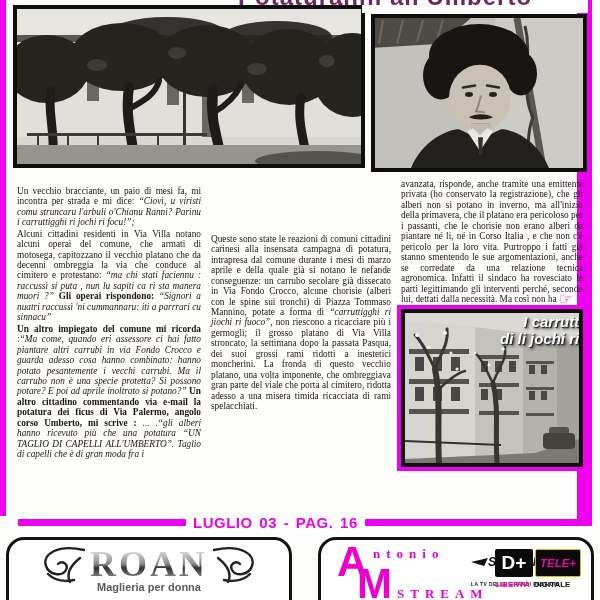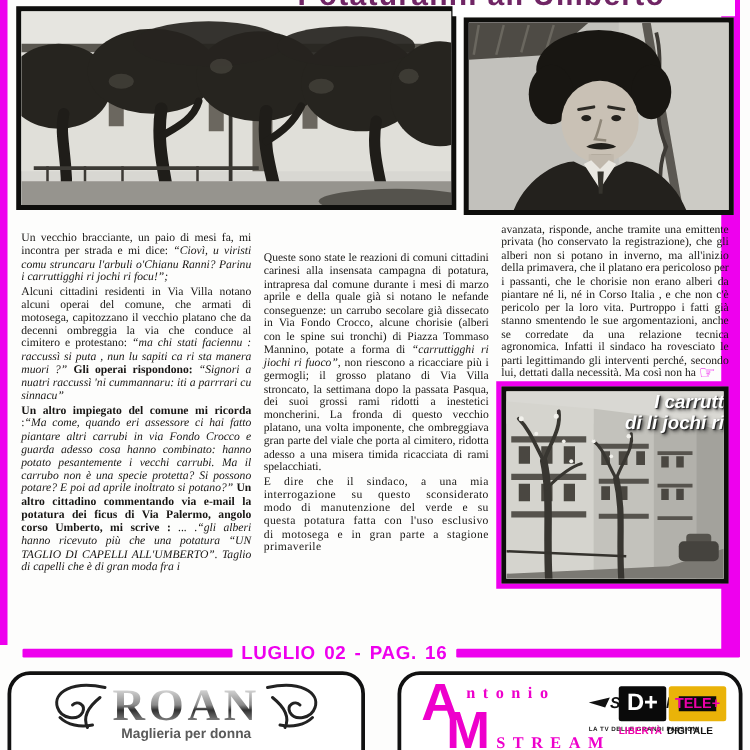--- a/index.html
+++ b/index.html
@@ -78,22 +78,22 @@
   .swoosh{width:0;height:0;border-top:4px solid transparent;border-bottom:4px solid transparent;
           border-right:15px solid #111;transform:skewX(-25deg);margin-right:2px;}
   .stream-name{font-style:italic;font-weight:bold;font-size:12.5px;letter-spacing:0.5px;}
   .stream-tv{display:block;margin:-2px 0 0 36px;font-style:italic;font-weight:bold;font-size:10px;}
   .stream-tag{margin-top:3px;font-size:5px;letter-spacing:0.4px;color:#222;font-weight:bold;white-space:nowrap;}
 
   .dblock{position:absolute;right:8px;top:9px;width:88px;font-family:"Liberation Sans",sans-serif;}
   .drow{display:flex;gap:2px;}
   .dplus{width:38px;height:28px;background:#0a0a0a;color:#fff;font-weight:bold;font-size:19px;
          display:flex;align-items:center;justify-content:center;border-radius:2px;}
-  .teleplus{width:46px;height:28px;background:#0a0a0a;color:#ee00aa;border:8px solid #eab308;
-            box-sizing:border-box;font-weight:bold;font-size:11.5px;
+  .teleplus{width:46px;height:28px;background:#0a0a0a;color:#ee00aa;border:1px solid #eab308;
+            box-sizing:border-box;font-style:italic;font-weight:bold;font-size:11.5px;
             display:flex;align-items:center;justify-content:center;border-radius:2px;}
   .dtag{margin-top:3px;display:flex;gap:4px;justify-content:flex-start;font-size:8px;font-weight:bold;}
   .lib{color:#ee00aa;}
   .dig{color:#111;}
 </style>
 </head>
 <body>
 
 <div class="page">
 
@@ -195,21 +195,20 @@
   <div class="cols">
 
     <div class="col col1">
       <p><span class="n">Un vecchio bracciante, un paio di mesi fa, mi incontra per strada e mi dice: </span><span class="q">“Ciovì, u viristi comu struncaru l'arbuli o'Chianu Ranni? Parinu i carruttigghi ri jochi ri focu!”;</span></p>
       <p><span class="n">Alcuni cittadini residenti in Via Villa notano alcuni operai del comune, che armati di motosega, capitozzano il vecchio platano che da decenni ombreggia la via che conduce al cimitero e protestano: </span><span class="q">“ma chi stati faciennu : raccussì si puta , nun lu sapiti ca ri sta manera muori ?”</span><span class="b"> Gli operai rispondono: </span><span class="q">“Signori a nuatri raccussì 'ni cummannaru: iti a parrrari cu sinnacu”</span></p>
       <p><span class="b">Un altro impiegato del comune mi ricorda </span><span class="n">:</span><span class="q">“Ma come, quando eri assessore ci hai fatto piantare altri carrubi in via Fondo Crocco e guarda adesso cosa hanno combinato: hanno potato pesantemente i vecchi carrubi. Ma il carrubo non è una specie protetta? Si possono potare? E poi ad aprile inoltrato si potano?”</span><span class="b"> Un altro cittadino commentando via e-mail la potatura dei ficus di Via Palermo, angolo corso Umberto, mi scrive : </span><span class="q">... .“gli alberi hanno ricevuto più che una potatura “UN TAGLIO DI CAPELLI ALL'UMBERTO”. Taglio di capelli che è di gran moda fra i</span></p>
     </div>
 
     <div class="col col2">
       <p><span class="n">Queste sono state le reazioni di comuni cittadini carinesi alla insensata campagna di potatura, intrapresa dal comune durante i mesi di marzo aprile e della quale già si notano le nefande conseguenze: un carrubo secolare già dissecato in Via Fondo Crocco, alcune chorisie (alberi con le spine sui tronchi) di Piazza Tommaso Mannino, potate a forma di </span><span class="q">“carruttigghi ri jiochi ri fuoco”</span><span class="n">, non riescono a ricacciare più i germogli; il grosso platano di Via Villa stroncato, la settimana dopo la passata Pasqua, dei suoi grossi rami ridotti a inestetici moncherini. La fronda di questo vecchio platano, una volta imponente, che ombreggiava gran parte del viale che porta al cimitero, ridotta adesso a una misera timida ricacciata di rami spelacchiati.</span></p>
-      <p class="spread"><span class="n">E dire che il sindaco, a una mia interrogazione su questo sconsiderato modo di manutenzione del verde e su questa potatura fatta con l'uso esclusivo di motosega e in gran parte a stagione primaverile</span></p>
     </div>
 
     <div class="col col3">
       <p><span class="n">avanzata, risponde, anche tramite una emittente privata (ho conservato la registrazione), che gli alberi non si potano in inverno, ma all'inizio della primavera, che il platano era pericoloso per i passanti, che le chorisie non erano alberi da piantare né li, né in Corso Italia , e che non c'è pericolo per la loro vita. Purtroppo i fatti già stanno smentendo le sue argomentazioni, anche se corredate da una relazione tecnica agronomica. Infatti il sindaco ha rovesciato le parti legittimando gli interventi perché, secondo lui, dettati dalla necessità. Ma così non ha </span><span class="finger">☞</span></p>
 
       <figure class="street-photo">
         <svg viewBox="0 0 174 150" preserveAspectRatio="none">
           <rect width="174" height="150" fill="#cac9c4"></rect>
           <rect width="174" height="26" fill="#d9d8d3"></rect>
           <polygon points="0,8 70,14 70,150 0,150" fill="#d5d4ce"></polygon>
@@ -271,21 +270,21 @@
         <div class="ovl">
           <div>I carruttigghi</div>
           <div>di li jochi ri focu</div>
         </div>
       </figure>
     </div>
   </div>
 
   <div class="footer">
     <div class="fbar fbar-left"></div>
-    <div class="ftext">LUGLIO 02 - PAG. 16</div>
+    <div class="ftext">LUGLIO 03 - PAG. 16</div>
     <div class="fbar fbar-right"></div>
   </div>
 
   <div class="ads">
 
     <div class="ad ad-roan">
       <div class="roan-row">
         <svg class="curl" viewBox="0 0 46 40">
           <g stroke="#222" stroke-width="2.4" fill="none" stroke-linecap="round">
             <path d="M44,6 C18,0 2,10 6,22 C9,31 22,33 26,26 C29,20 22,16 18,20"></path>

